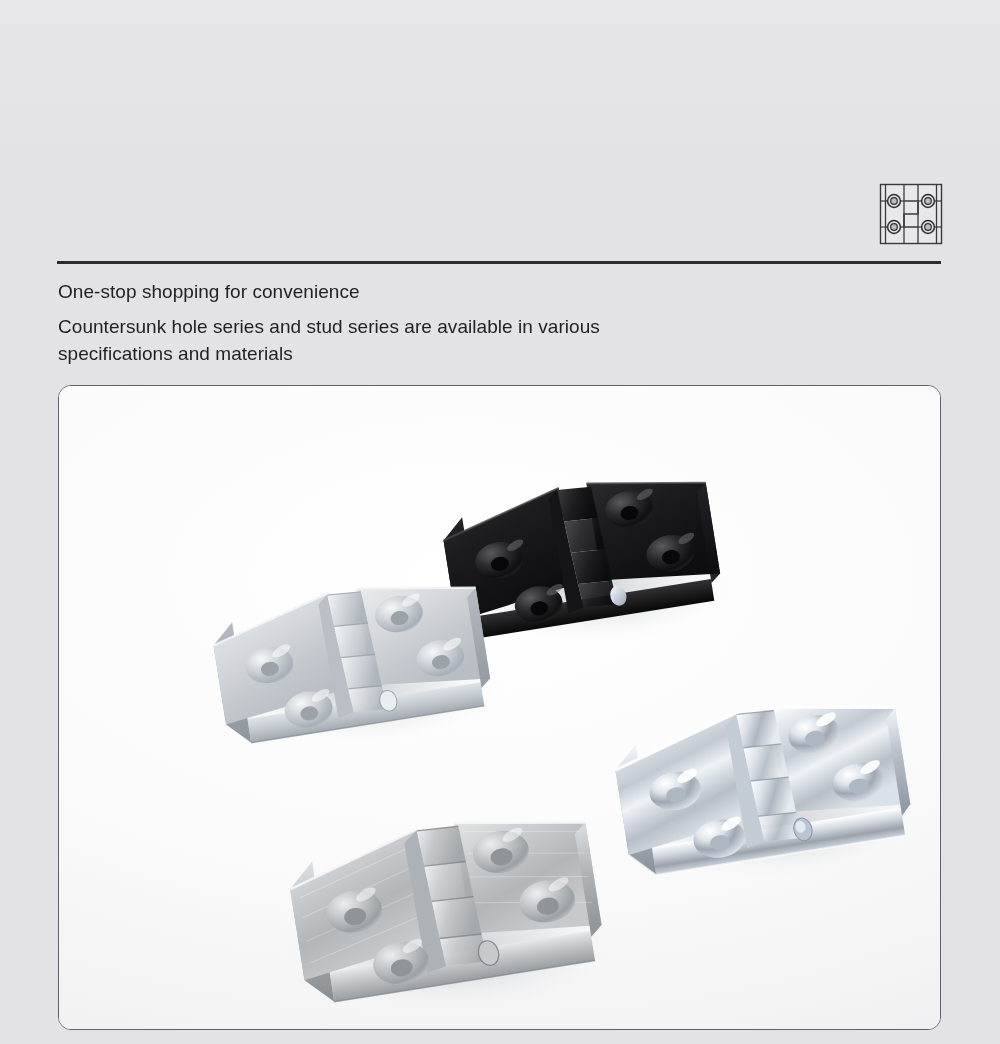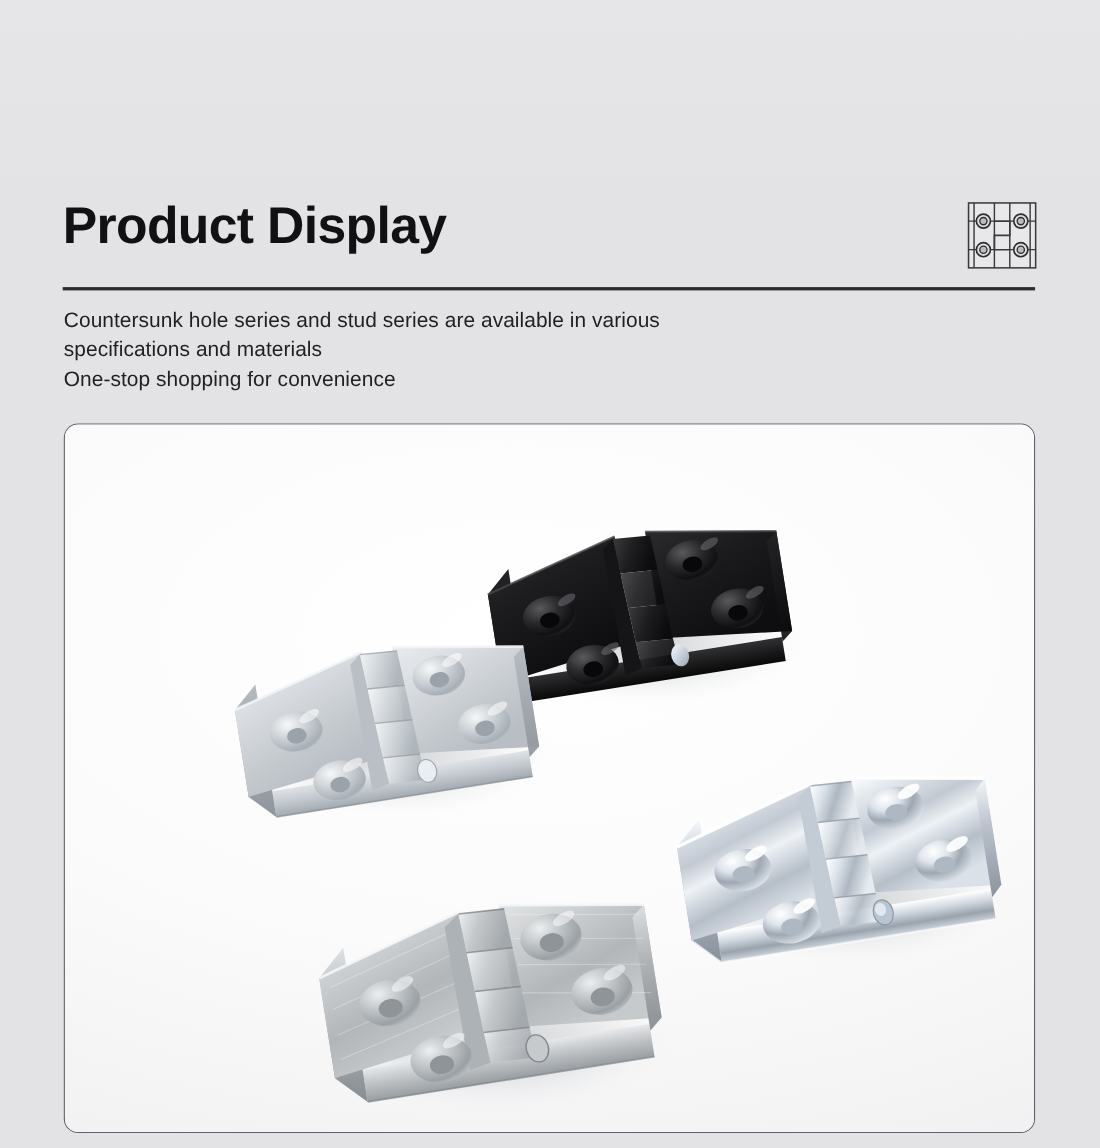--- a/index.html
+++ b/index.html
@@ -103,21 +103,20 @@
     letter-spacing: -0.1px;
     white-space: nowrap;
   }
 </style>
 </head>
 <body>
 
 <div id="page">
 
   <div id="header">
-    <h1 id="page-title">Product Display</h1>
     <div id="title-divider"></div>
   </div>
 
   <div id="brand-icon">
     <svg viewBox="0 0 68 66" width="68" height="66" aria-hidden="true">
       <rect x="3.5" y="3.5" width="61" height="59" fill="#e8e8ea" stroke="#3a3a3e" stroke-width="1.4"></rect>
 
       <line x1="8.5" y1="3.5" x2="8.5" y2="62.5" stroke="#3a3a3e" stroke-width="1.3"></line>
       <line x1="59.5" y1="3.5" x2="59.5" y2="62.5" stroke="#3a3a3e" stroke-width="1.3"></line>
 
@@ -138,22 +137,22 @@
         <circle cx="51" cy="20" r="3.3" stroke-width="1.2" fill="#bcbcc0"></circle>
         <circle cx="17" cy="46" r="6.4" stroke-width="1.5"></circle>
         <circle cx="17" cy="46" r="3.3" stroke-width="1.2" fill="#bcbcc0"></circle>
         <circle cx="51" cy="46" r="6.4" stroke-width="1.5"></circle>
         <circle cx="51" cy="46" r="3.3" stroke-width="1.2" fill="#bcbcc0"></circle>
       </g>
     </svg>
   </div>
 
   <div id="subtitles">
+    <div id="subtitle-1" class="subtitle-line">One-stop shopping for convenience</div>
     <div id="subtitle-2" class="subtitle-line">Countersunk hole series and stud series are available in various specifications and materials</div>
-    <div id="subtitle-1" class="subtitle-line">One-stop shopping for convenience</div>
   </div>
 
   <div id="photo-panel">
     <div id="photo-stage"></div>
 
     <svg id="photo-svg" viewBox="0 0 883 645">
       <defs>
 
         <linearGradient id="alTop" x1="0" y1="0" x2="0.45" y2="1">
           <stop offset="0%" stop-color="#e9ecef"></stop>

